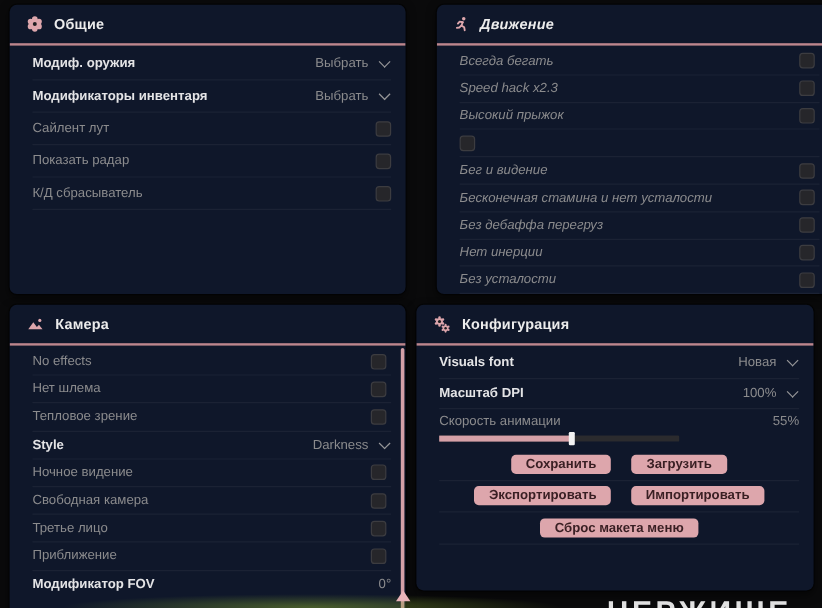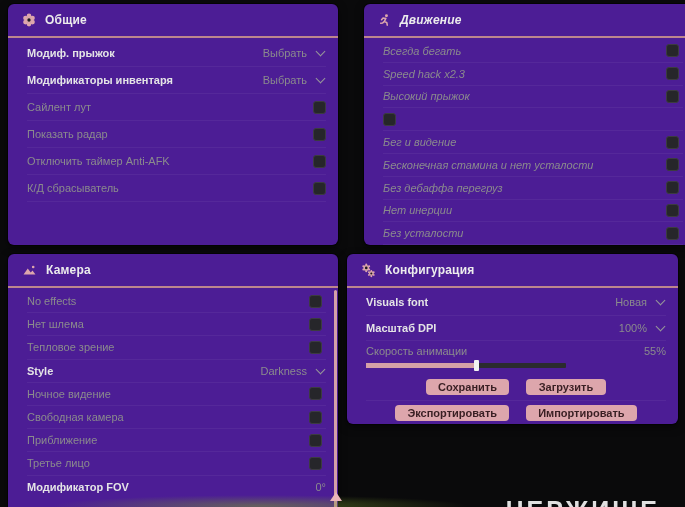--- a/index.html
+++ b/index.html
@@ -3,28 +3,28 @@
 <meta charset="utf-8">
 <style>
   html,body{margin:0;padding:0;}
   body{
     width:685px;height:507px;position:relative;overflow:hidden;
     background:#0a0a0b;
     font-family:"Liberation Sans","DejaVu Sans",sans-serif;
     -webkit-font-smoothing:antialiased;
   }
   .panel{
-    position:absolute;background:#4c1d95;border-radius:6px;
+    position:absolute;background:#0f172a;border-radius:6px;
     box-shadow:0 0 0 1px rgba(0,0,0,.45),0 3px 8px rgba(0,0,0,.55);
     overflow:hidden;
   }
   #panel-general{left:8px;top:4px;width:330px;height:241px;}
   #panel-movement{left:364px;top:4px;width:331px;height:241px;font-style:italic;}
   #panel-camera{left:8px;top:254px;width:330px;height:266px;}
-  #panel-config{left:347px;top:254px;width:331px;height:170px;}
+  #panel-config{left:347px;top:254px;width:331px;height:238px;}
 
   .hdr{
     height:32px;display:flex;align-items:center;gap:9px;
     padding:0 14px;border-bottom:2px solid #bd868d;
   }
   .hdr .ttl{font-size:12px;font-weight:bold;color:#ececec;letter-spacing:.2px;}
   .hdr svg{display:block;}
 
   .rows{display:flex;flex-direction:column;padding:2px 0 0 0;}
   .row{
@@ -96,43 +96,39 @@
           <circle cx="4" cy="10.3" r="2.7"></circle>
           <circle cx="4" cy="5.7" r="2.7"></circle>
         <circle cx="8" cy="8" r="3.2"></circle>
       </g>
       <circle cx="8" cy="8" r="1.9" fill="#1d1d1f"></circle>
     </svg>
     <span class="ttl">Общие</span>
   </div>
   <div class="rows">
       <div class="row">
-        <span class="lbl bright">Модиф. прыжок</span>
+        <span class="lbl bright">Модиф. оружия</span>
         <span class="dd">
           <span class="val">Выбрать</span>
           <span class="chev"></span>
         </span>
       </div>
       <div class="row">
         <span class="lbl bright">Модификаторы инвентаря</span>
         <span class="dd">
           <span class="val">Выбрать</span>
           <span class="chev"></span>
         </span>
       </div>
       <div class="row">
         <span class="lbl">Сайлент лут</span>
         <span class="cb"></span>
       </div>
       <div class="row">
         <span class="lbl">Показать радар</span>
-        <span class="cb"></span>
-      </div>
-      <div class="row">
-        <span class="lbl">Отключить таймер Anti-AFK</span>
         <span class="cb"></span>
       </div>
       <div class="row">
         <span class="lbl">К/Д сбрасыватель</span>
         <span class="cb"></span>
       </div>
     </div>
 </div>
 
 <div class="panel" id="panel-movement">
@@ -217,25 +213,25 @@
       </div>
       <div class="row">
         <span class="lbl">Ночное видение</span>
         <span class="cb"></span>
       </div>
       <div class="row">
         <span class="lbl">Свободная камера</span>
         <span class="cb"></span>
       </div>
       <div class="row">
+        <span class="lbl">Третье лицо</span>
+        <span class="cb"></span>
+      </div>
+      <div class="row">
         <span class="lbl">Приближение</span>
-        <span class="cb"></span>
-      </div>
-      <div class="row">
-        <span class="lbl">Третье лицо</span>
         <span class="cb"></span>
       </div>
       <div class="row" style="border-bottom: none;">
         <span class="lbl bright">Модификатор FOV</span>
         <span class="val">0°</span>
       </div>
     </div>
   <div class="sbar" style="top:36px;bottom:6px;"></div>
 </div>
 

